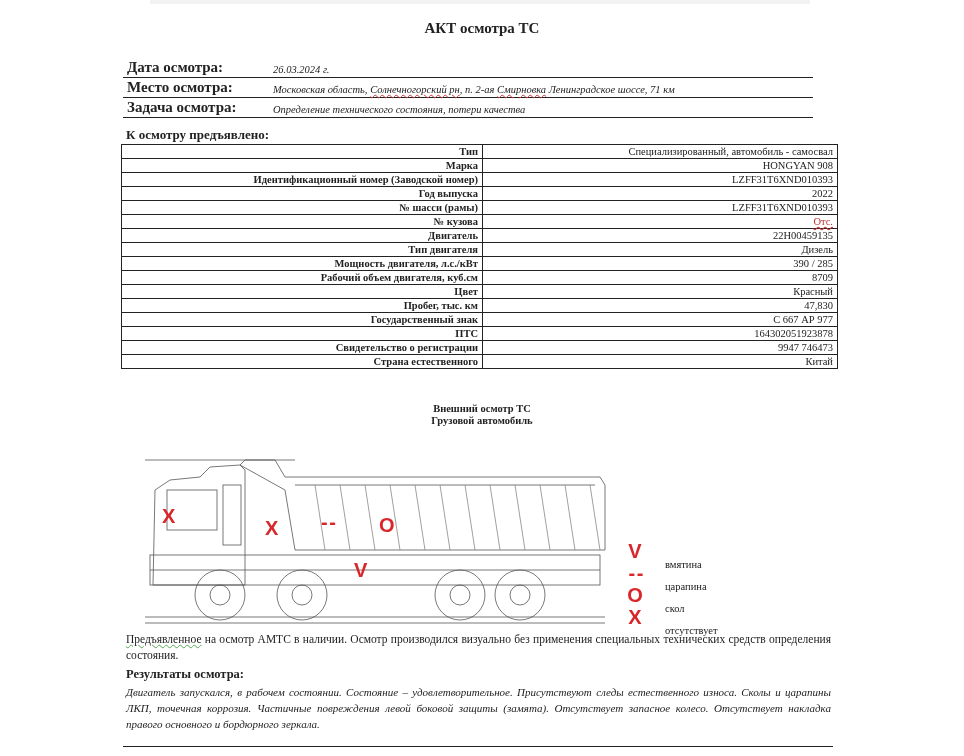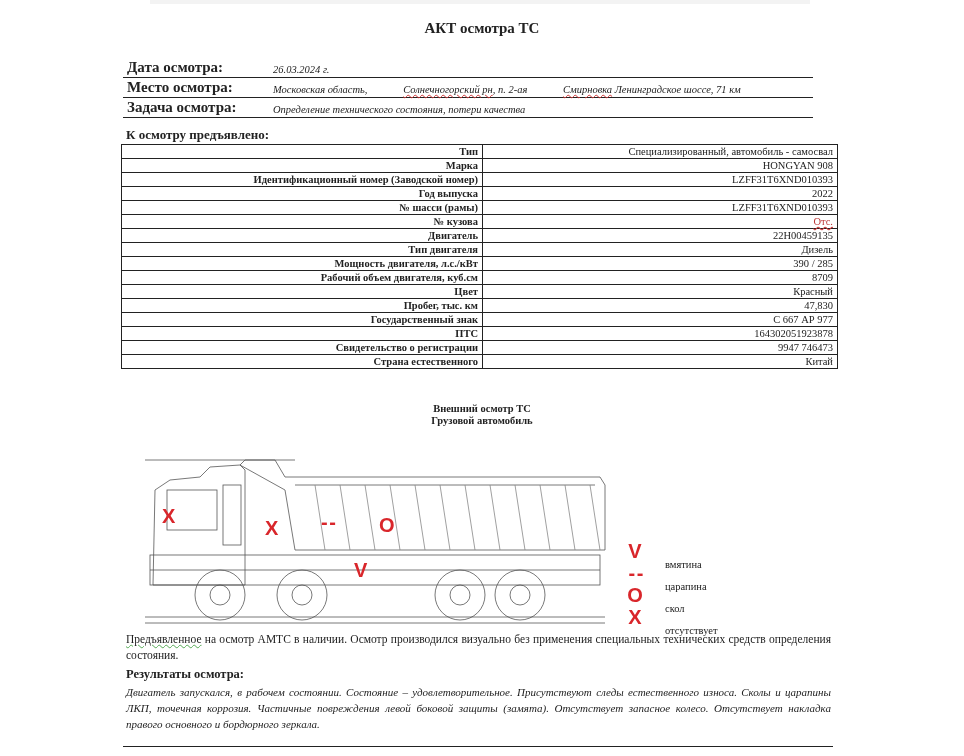--- a/index.html
+++ b/index.html
@@ -1,21 +1,21 @@
 <!DOCTYPE html>
 <html><head>
 <meta charset="utf-8">
 <style>
   html,body{margin:0;padding:0;background:#fff;}
   body{width:964px;height:756px;position:relative;overflow:hidden;font-family:"Liberation Serif","DejaVu Serif",serif;color:#222;}
   .title{position:absolute;left:0;width:964px;top:20px;text-align:center;font-weight:bold;font-size:15px;}
   .meta-row{position:absolute;left:123px;width:690px;height:19px;border-bottom:1.5px solid #222;}
   .meta-label{position:absolute;left:4px;bottom:1px;font-weight:bold;font-size:15px;}
   .meta-value{position:absolute;left:150px;bottom:2px;font-style:italic;font-size:10.5px;white-space:nowrap;}
-  .spell{text-decoration:underline wavy #c33;text-decoration-thickness:1px;margin-left:33px;}
+  .spell{text-decoration:underline wavy #c33;text-decoration-thickness:1px;}
   .section-h{position:absolute;left:126px;top:127px;font-weight:bold;font-size:13px;}
   table.specs{position:absolute;left:121px;top:144px;width:717px;border-collapse:collapse;font-size:10.5px;}
   table.specs td{border:1px solid #222;height:13px;padding:0 4px;line-height:13px;white-space:nowrap;text-align:right;}
   table.specs td.k{width:352px;font-weight:bold;}
   .red-under{color:#b33;text-decoration:underline wavy #c33;}
   .sub-h{position:absolute;left:0;width:964px;text-align:center;font-weight:bold;font-size:10.5px;line-height:12px;}
   .truck{position:absolute;left:145px;top:455px;width:465px;height:170px;}
   .marker{position:absolute;color:#d9262b;font-family:"Liberation Sans",sans-serif;font-weight:bold;font-size:20px;line-height:20px;}
   .legend{position:absolute;left:620px;top:540px;width:150px;}
   .legend-item{position:relative;height:22px;}

